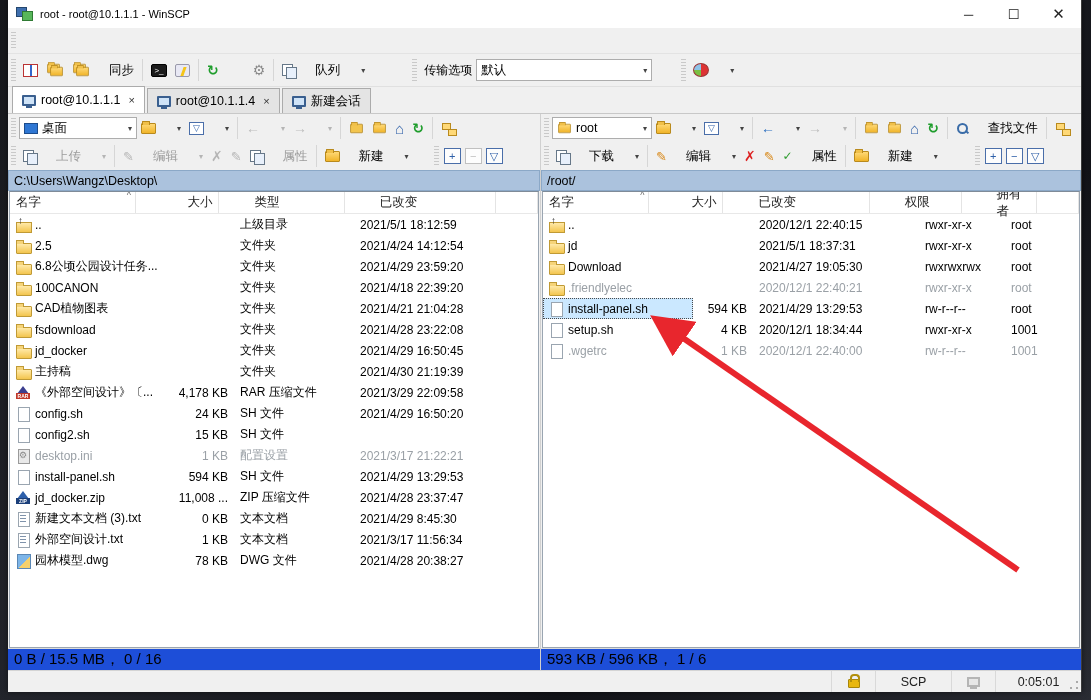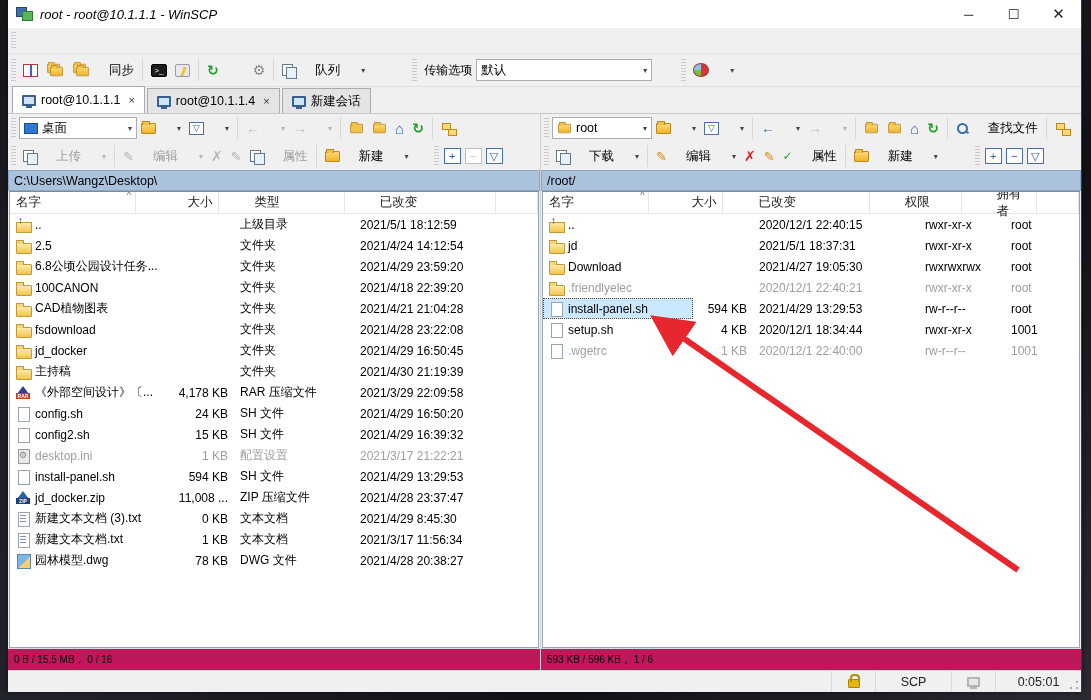--- a/index.html
+++ b/index.html
@@ -8,21 +8,21 @@
   body { background:linear-gradient(135deg,#17181c 0%,#23252c 40%,#121318 70%,#2a2c33 100%); position:relative; }
 
   .window { position:absolute; left:8px; top:0; width:1074px; height:692px;
     background:#f0f0f0; display:flex; flex-direction:column; border-right:1px solid #3c3c3c; box-shadow:0 0 6px rgba(0,0,0,.5); }
 
   
   .titlebar { height:28px; background:#fff; display:flex; align-items:center; flex:0 0 auto; }
   .app-ico { width:18px; height:14px; margin:0 6px 0 8px; position:relative; }
   .app-ico .m1 { position:absolute; left:0; top:0; width:11px; height:10px; background:#3f6fae; border:1px solid #24466e; }
   .app-ico .m2 { position:absolute; left:6px; top:4px; width:11px; height:10px; background:#58b75b; border:1px solid #2f7a33; }
-  .titlebar .title { flex:1; font-size:13px;font-style:italic; }
+  .titlebar .title { flex:1; font-size:11px; }
   .winbtn { width:45px; height:28px; display:flex; align-items:center; justify-content:center; font-size:13px; color:#222; }
   .winbtn.close { font-size:15px; }
 
   
   .menubar { height:26px; background:#f0f0f0; display:flex; align-items:center; border-bottom:1px solid #e3e3e3; flex:0 0 auto; }
   .grip { width:5px; height:70%; margin:0 3px; background:repeating-linear-gradient(180deg,#c9c9c9 0 1px,transparent 1px 3px); }
   .menubar .mitem { padding:4px 8px; font-size:12.5px; }
 
   
   .toolbar { height:33px; background:#f0f0f0; display:flex; align-items:center; border-bottom:1px solid #e0e0e0; flex:0 0 auto; }
@@ -118,21 +118,21 @@
   .ic-txt:after { content:""; position:absolute; left:4px; top:3px; width:6px; height:7px; background:repeating-linear-gradient(180deg,#7f93ab 0 1px,transparent 1px 3px); }
   .ic-ini:before { background:#e9e9e9; border-color:#9a9a9a; }
   .ic-ini:after { content:"\2699"; position:absolute; left:3px; top:1px; font-size:9px; color:#8a8a8a; }
   .ic-rar:before { content:""; position:absolute; left:1px; top:0; width:12px; height:8px; background:#3c3f8f; clip-path:polygon(0 100%,50% 0,100% 100%); }
   .ic-rar:after { content:"RAR"; position:absolute; left:0; top:7px; width:14px; height:6px; background:#c0392b; color:#fff; font-size:5px; line-height:6px; text-align:center; font-weight:bold; }
   .ic-zip:before { content:""; position:absolute; left:1px; top:0; width:12px; height:8px; background:#2c5faa; clip-path:polygon(0 100%,50% 0,100% 100%); }
   .ic-zip:after { content:"ZIP"; position:absolute; left:0; top:7px; width:14px; height:6px; background:#1b3f7a; color:#fff; font-size:5px; line-height:6px; text-align:center; font-weight:bold; }
   .ic-dwg:before { content:""; position:absolute; left:1px; top:0; width:12px; height:13px; background:linear-gradient(135deg,#7db5e8 0 55%,#f5d06c 55% 100%); border:1px solid #5a87b5; }
 
   
-  .pstatus { height:22px; background:#be185d; border-top:1px solid #dcdcdc; display:flex; align-items:center; padding:0 6px; font-size:10px; flex:0 0 auto; }
+  .pstatus { height:22px; background:#1d4ed8; border-top:1px solid #dcdcdc; display:flex; align-items:center; padding:0 6px; font-size:15px; flex:0 0 auto; }
   .statusbar { height:22px; background:#f0f0f0; border-top:1px solid #d4d4d4; display:flex; align-items:center; flex:0 0 auto; }
   .statusbar .fillseg { flex:1; }
   .statusseg { height:100%; display:flex; align-items:center; justify-content:center; border-left:1px solid #d9d9d9; padding:0 12px; font-size:12.5px; color:#222; }
   .padlock { width:12px; height:9px; background:#e8b70e; border:1px solid #a8860a; border-radius:1px; position:relative; margin-top:4px; }
   .padlock:before { content:""; position:absolute; left:1px; top:-6px; width:6px; height:6px; border:2px solid #b38f0b; border-bottom:none; border-radius:4px 4px 0 0; }
   .srv { width:13px; height:10px; border:2px solid #b5b5b5; background:#e7e7e7; position:relative; }
   .srv:after { content:""; position:absolute; left:1px; bottom:-4px; width:7px; height:2px; background:#b5b5b5; }
   .gripdots { position:absolute; right:2px; bottom:2px; width:10px; height:10px;
     background:radial-gradient(circle at 8px 2px,#aaa 1px,transparent 1.2px),radial-gradient(circle at 8px 8px,#aaa 1px,transparent 1.2px),radial-gradient(circle at 2px 8px,#aaa 1px,transparent 1.2px); }
 
@@ -422,21 +422,20 @@
               <span class="fc c-type">SH 文件</span>
               <span class="fc c-chg">2021/4/29 16:50:20</span>
             </div>
             <div class="frow">
               <span class="fc c-name namecell">
                 <span class="fic ic-file"></span>
                 <span class="nm">config2.sh</span>
               </span>
               <span class="fc c-size num">15 KB</span>
               <span class="fc c-type">SH 文件</span>
-              <span class="fc c-chg">2021/4/29 16:39:32</span>
             </div>
             <div class="frow dim">
               <span class="fc c-name namecell">
                 <span class="fic ic-ini"></span>
                 <span class="nm">desktop.ini</span>
               </span>
               <span class="fc c-size num">1 KB</span>
               <span class="fc c-type">配置设置</span>
               <span class="fc c-chg">2021/3/17 21:22:21</span>
             </div>
@@ -463,21 +462,21 @@
                 <span class="fic ic-txt"></span>
                 <span class="nm">新建文本文档 (3).txt</span>
               </span>
               <span class="fc c-size num">0 KB</span>
               <span class="fc c-type">文本文档</span>
               <span class="fc c-chg">2021/4/29 8:45:30</span>
             </div>
             <div class="frow">
               <span class="fc c-name namecell">
                 <span class="fic ic-txt"></span>
-                <span class="nm">新建文本文档.txt</span>
+                <span class="nm">外部空间设计.txt</span>
               </span>
               <span class="fc c-size num">1 KB</span>
               <span class="fc c-type">文本文档</span>
               <span class="fc c-chg">2021/3/17 11:56:34</span>
             </div>
             <div class="frow">
               <span class="fc c-name namecell">
                 <span class="fic ic-dwg"></span>
                 <span class="nm">园林模型.dwg</span>
               </span>

